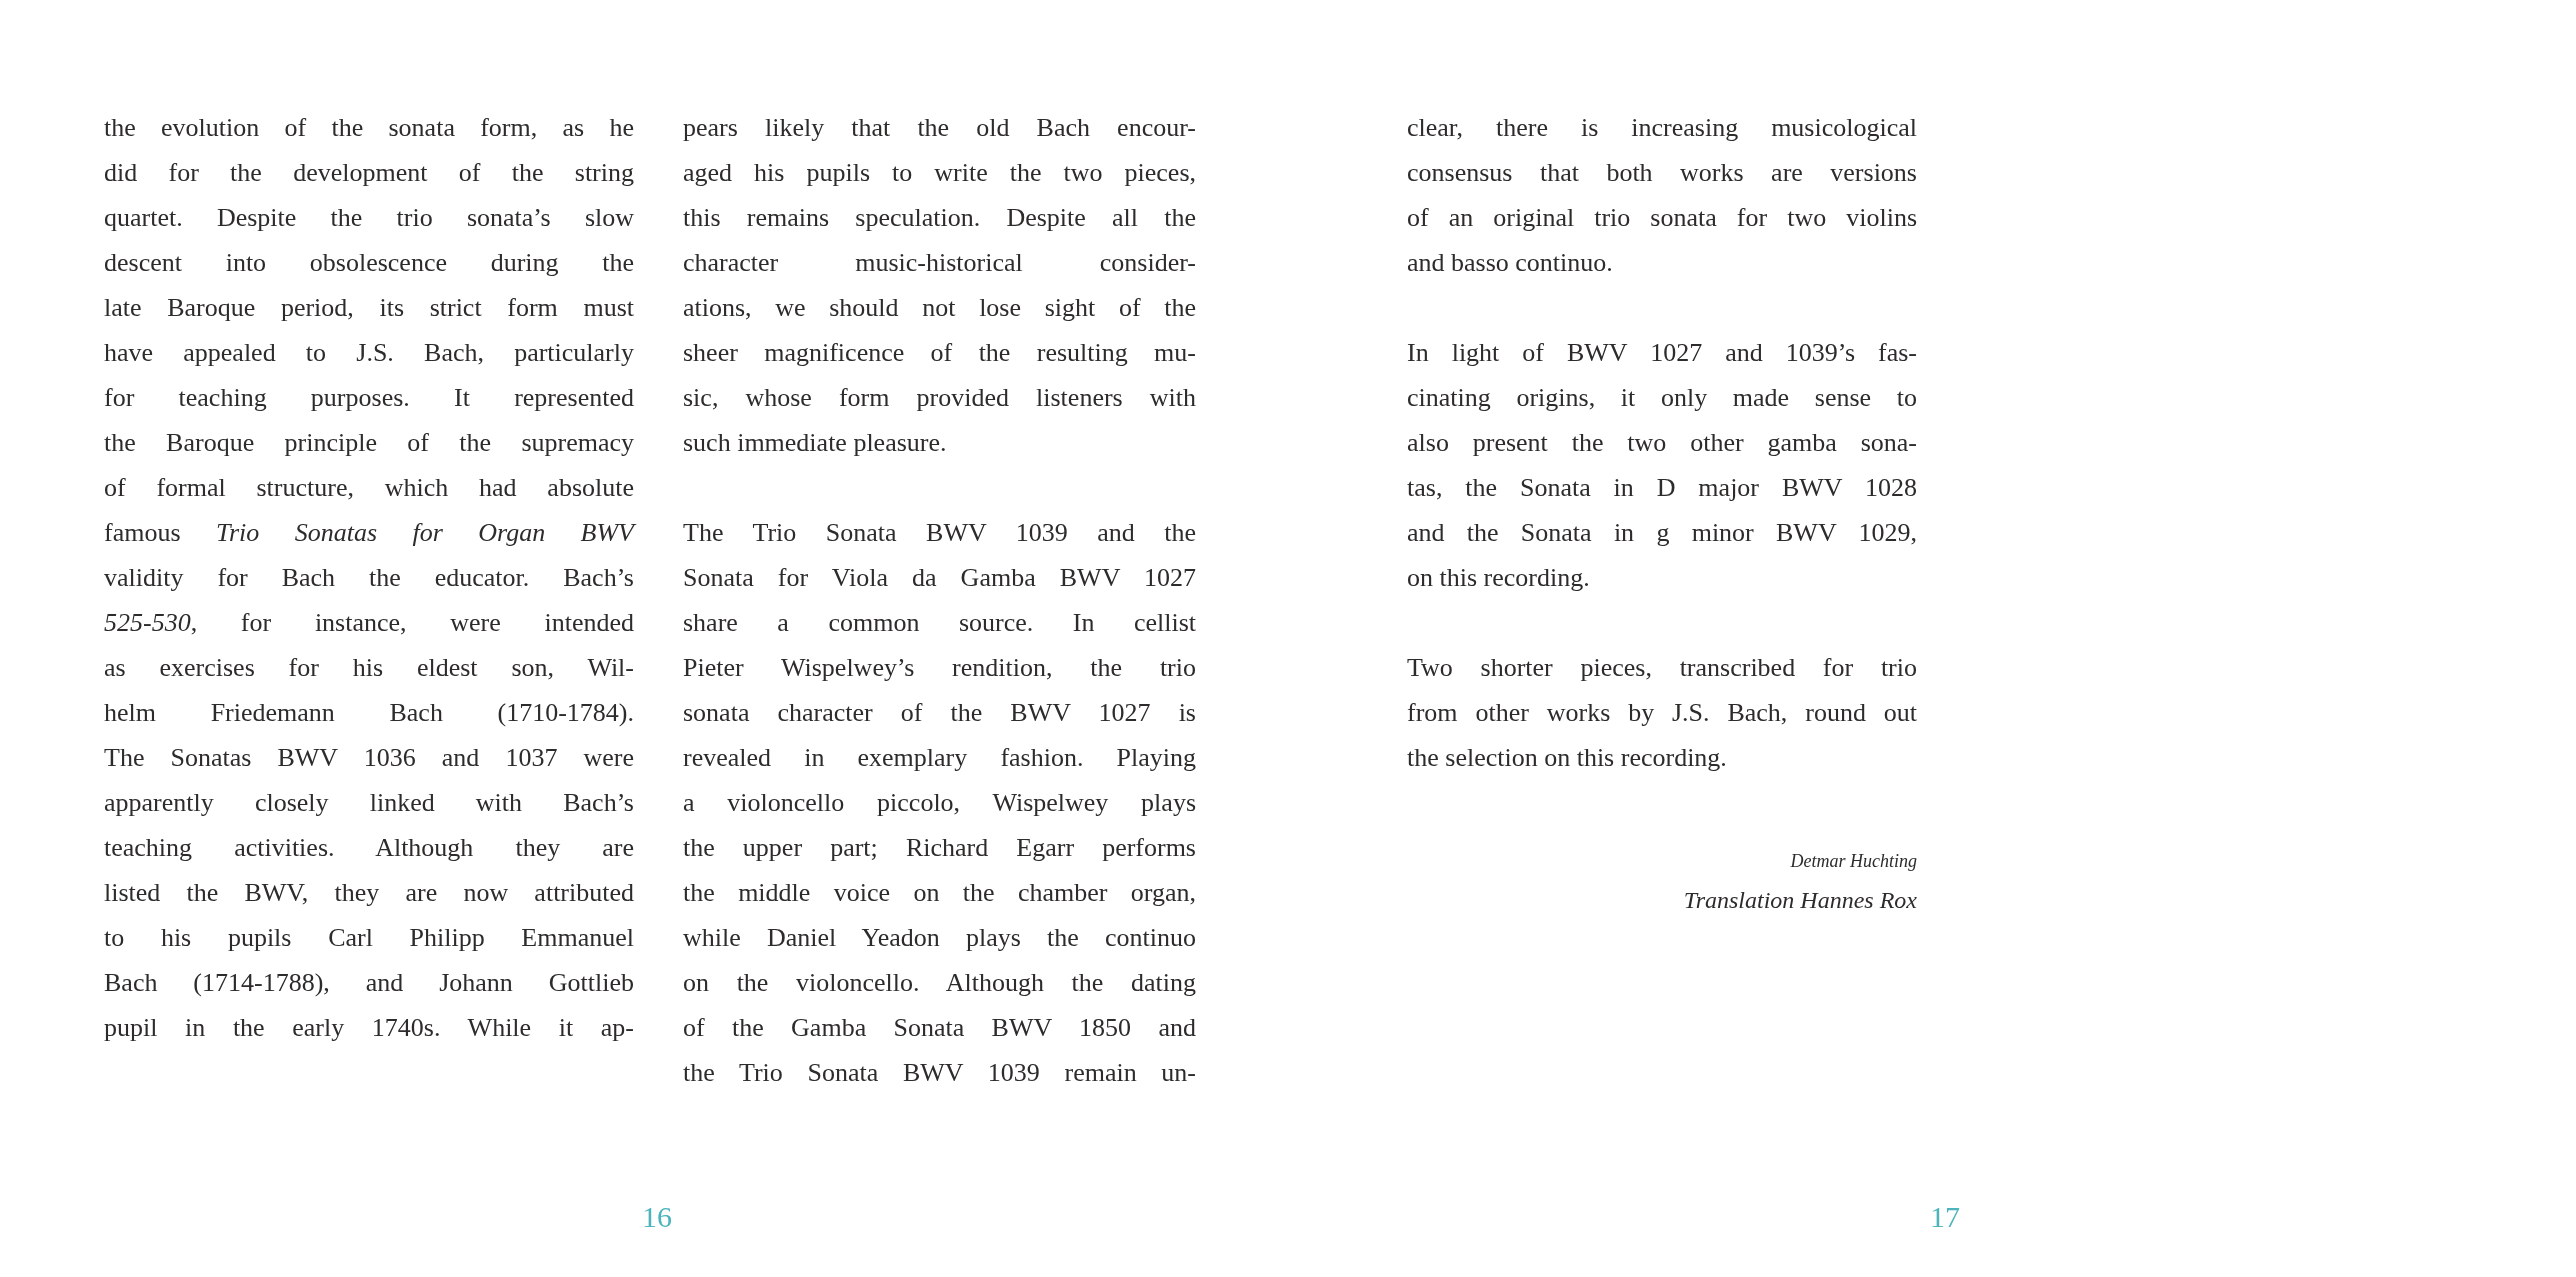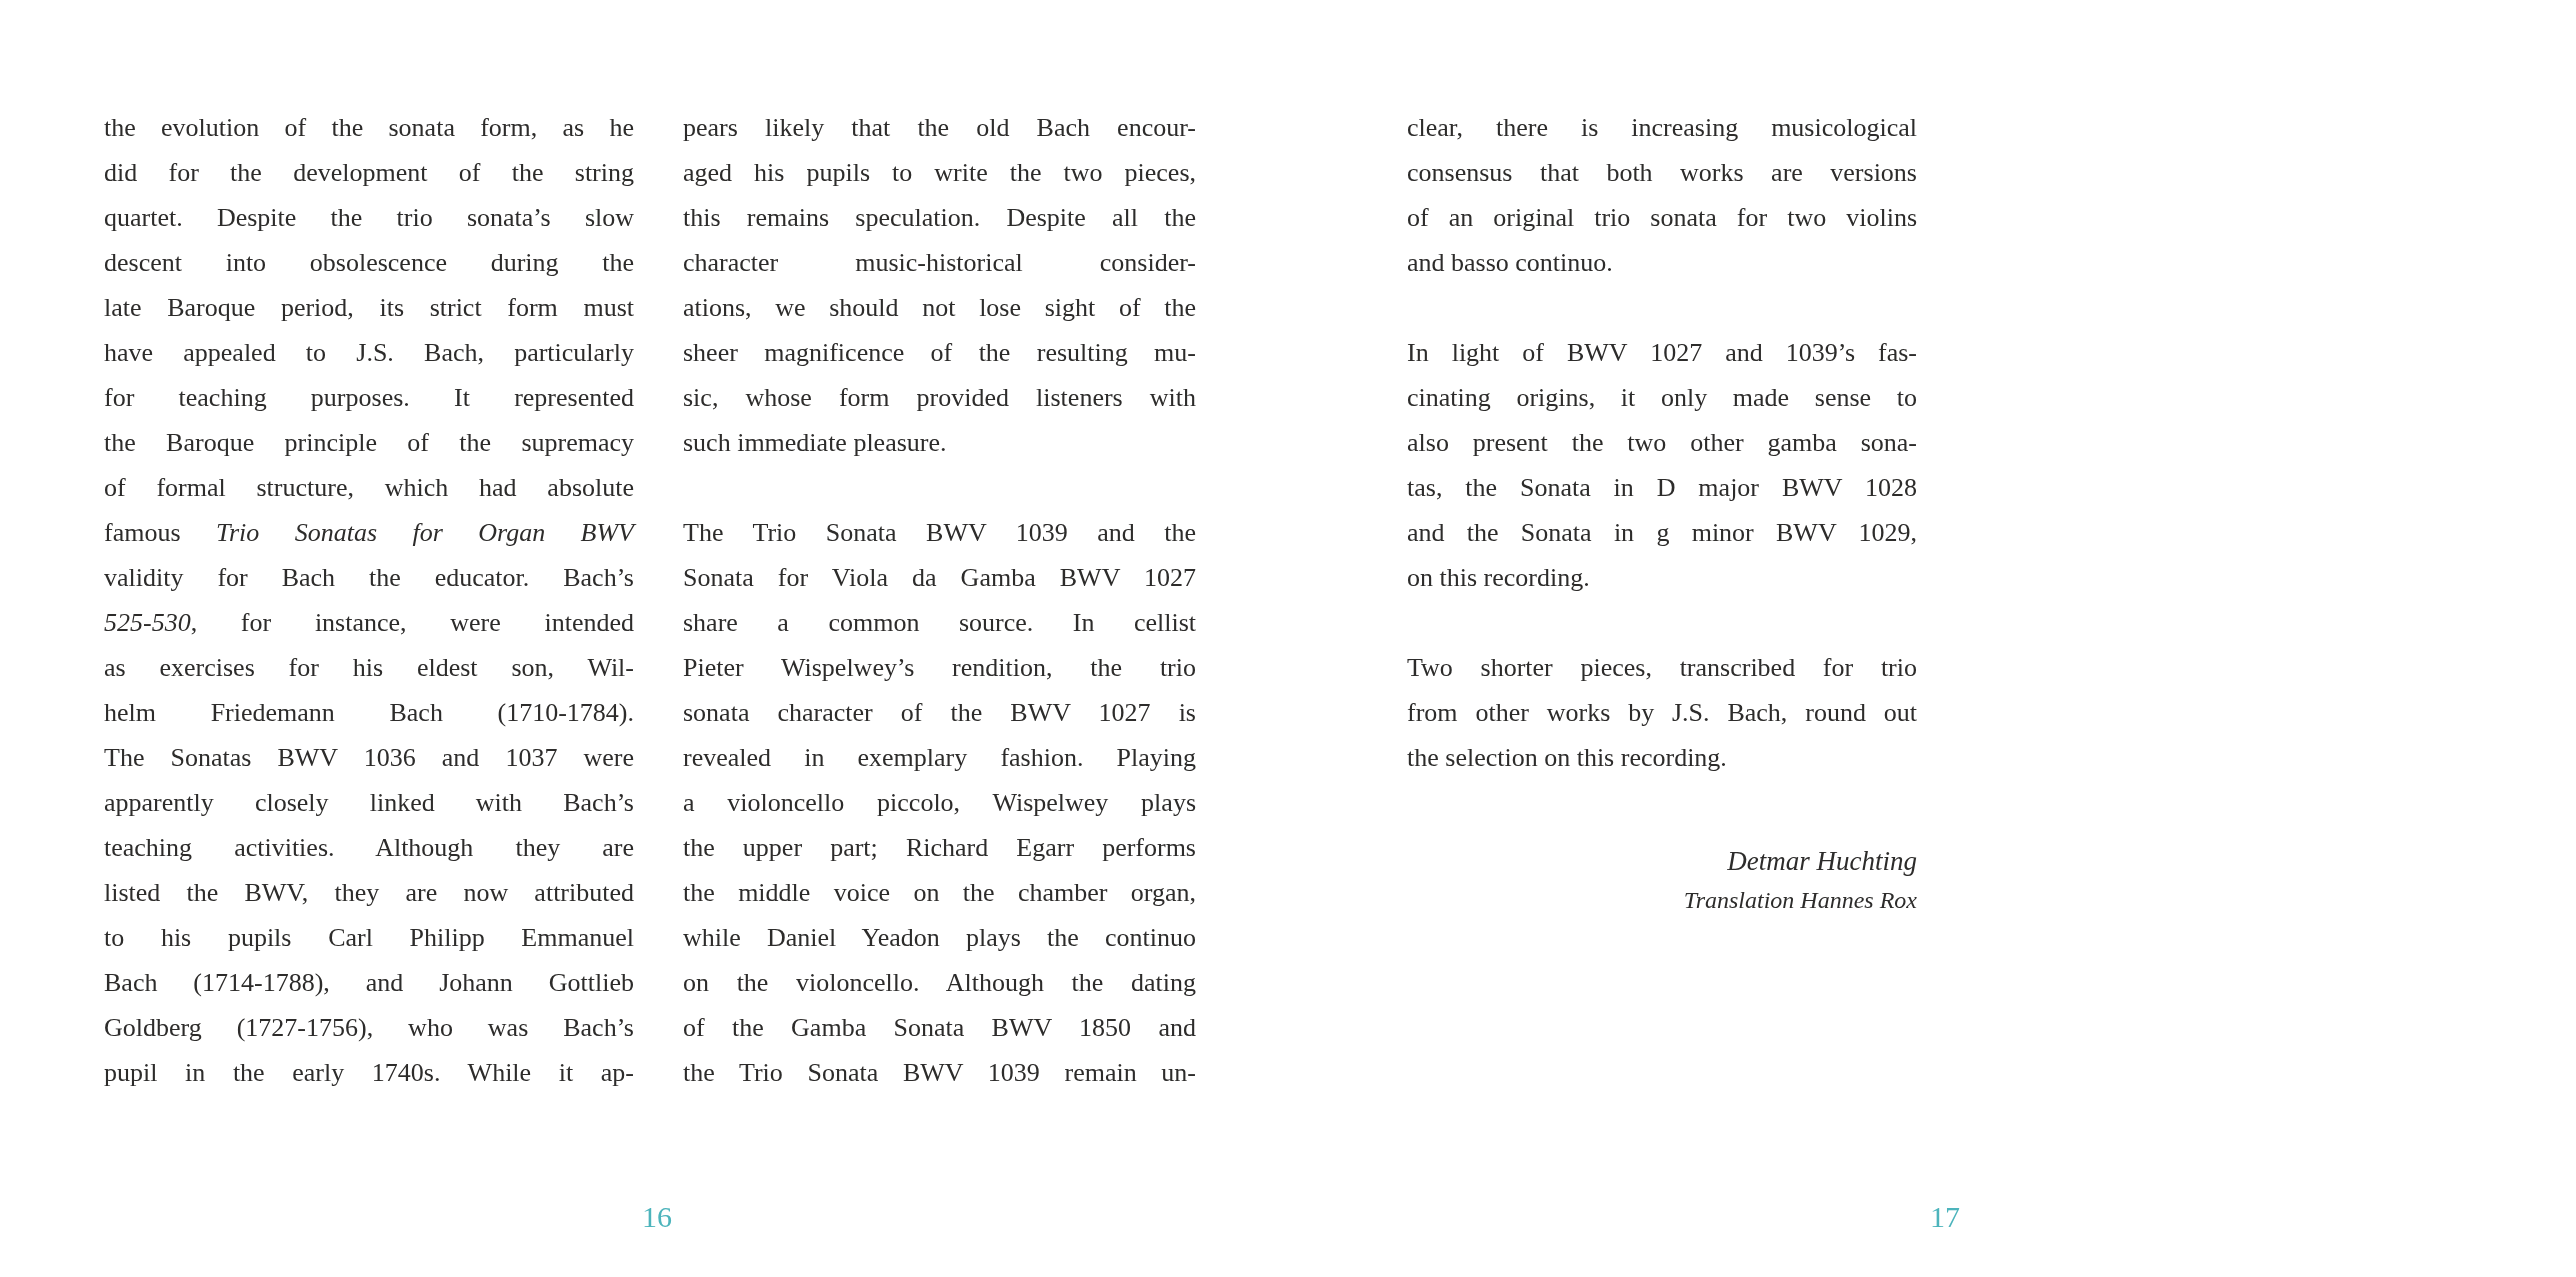--- a/index.html
+++ b/index.html
@@ -44,21 +44,21 @@
   .line.end   { text-align-last: left; }
   .line.blank { height: 45px; }
   .line em { font-style: italic; }
 
   .signature {
     margin-top: 61px;
     text-align: right;
     font-style: italic;
     color: #2d2c2b;
   }
-  .sig-author      { font-size: 27px; line-height: 41px; font-style: italic; }
+  .sig-author      { font-size: 18px; line-height: 41px; font-style: italic; }
   .sig-translation { font-size: 24px; line-height: 37px; }
 
   .page-number {
     position: absolute;
     top: 1199px;
     left: 13px;
     width: 100%;
     text-align: center;
     font-size: 30px;
     line-height: 36px;
@@ -85,21 +85,20 @@
         <div class="line"><span>validity for Bach the educator. Bach’s</span></div>
         <div class="line"><em>525-530</em><span>, for instance, were intended</span></div>
         <div class="line"><span>as exercises for his eldest son, Wil-</span></div>
         <div class="line"><span>helm Friedemann Bach (1710-1784).</span></div>
         <div class="line"><span>The Sonatas BWV 1036 and 1037 were</span></div>
         <div class="line"><span>apparently closely linked with Bach’s</span></div>
         <div class="line"><span>teaching activities. Although they are</span></div>
         <div class="line"><span>listed the BWV, they are now attributed</span></div>
         <div class="line"><span>to his pupils Carl Philipp Emmanuel</span></div>
         <div class="line"><span>Bach (1714-1788), and Johann Gottlieb</span></div>
-        <div class="line"><span>Goldberg (1727-1756), who was Bach’s</span></div>
         <div class="line"><span>pupil in the early 1740s. While it ap-</span></div>
       </div>
     <div id="col-2" class="col">
         <div class="line"><span>pears likely that the old Bach encour-</span></div>
         <div class="line"><span>aged his pupils to write the two pieces,</span></div>
         <div class="line"><span>this remains speculation. Despite all the</span></div>
         <div class="line"><span>character music-historical consider-</span></div>
         <div class="line"><span>ations, we should not lose sight of the</span></div>
         <div class="line"><span>sheer magnificence of the resulting mu-</span></div>
         <div class="line"><span>sic, whose form provided listeners with</span></div>

